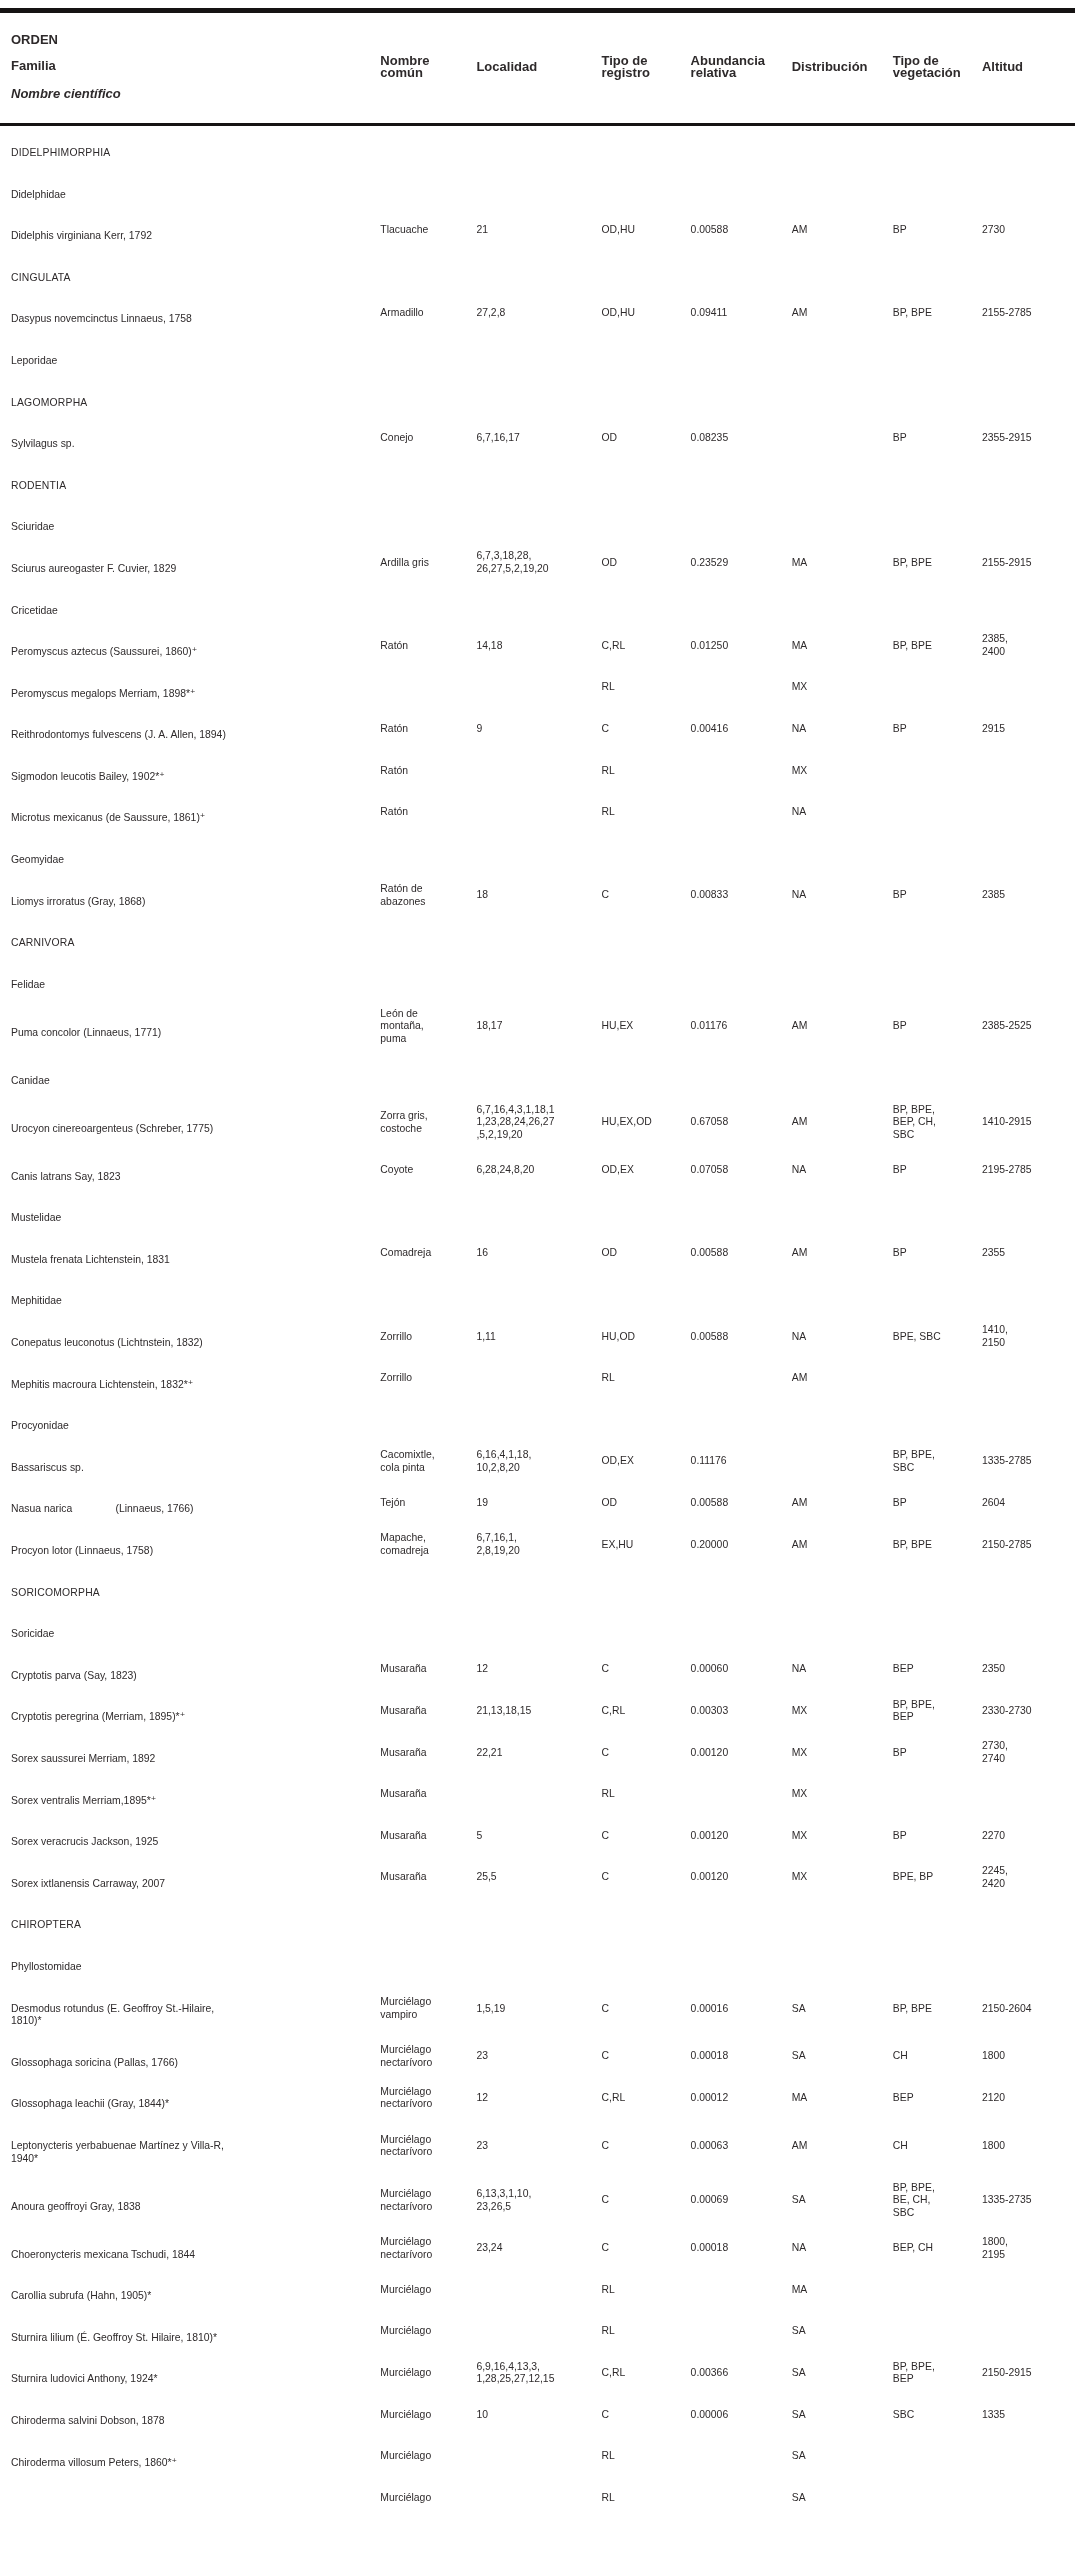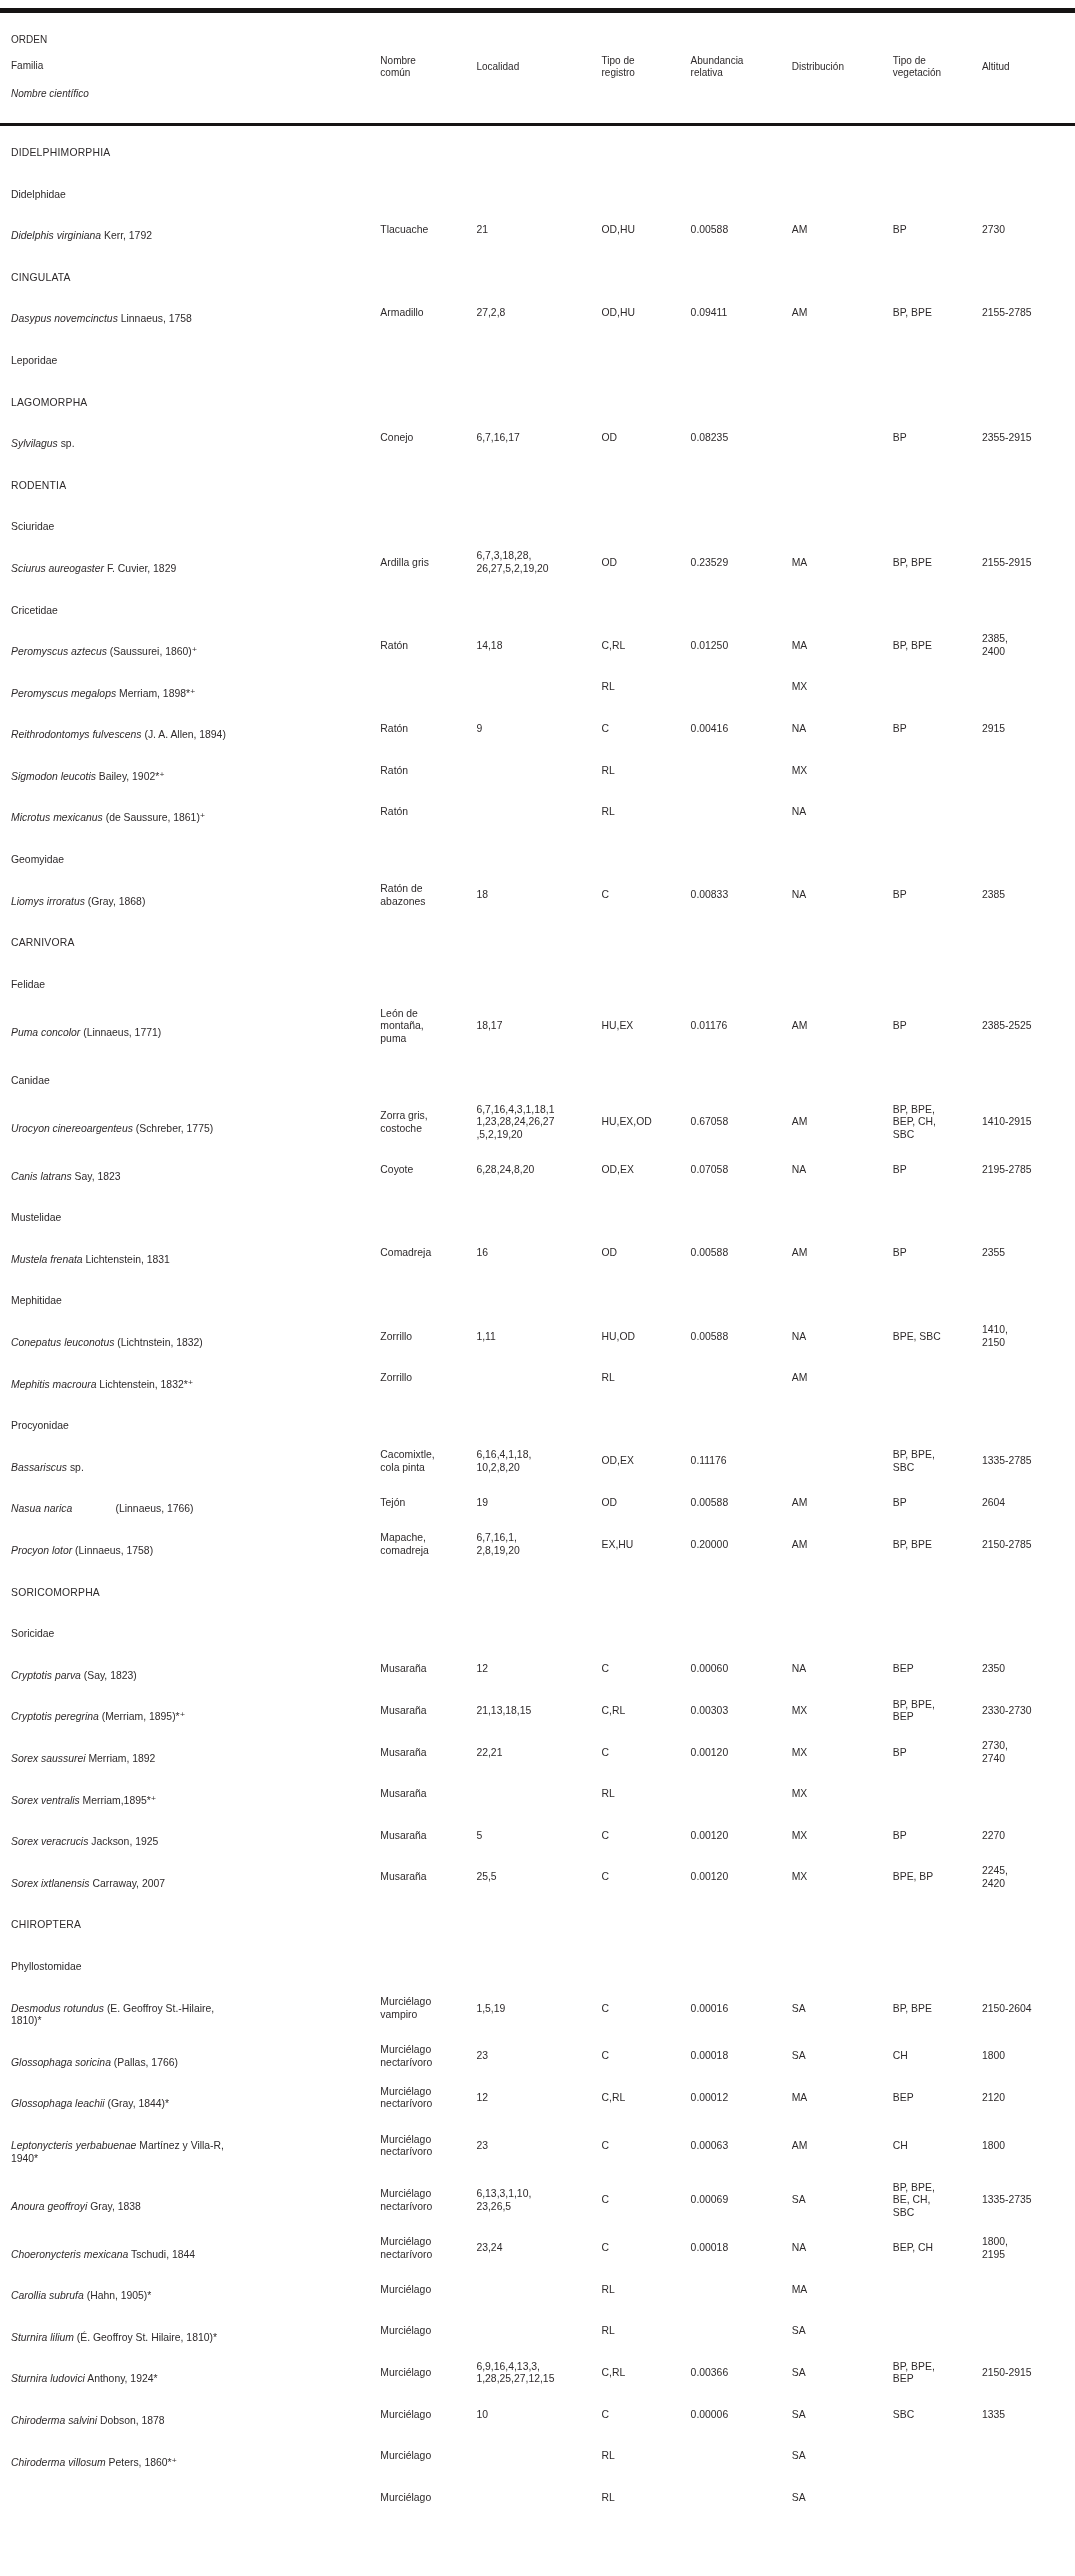--- a/index.html
+++ b/index.html
@@ -1,30 +1,30 @@
 <!DOCTYPE html>
 <html style="font-size:14.5px"><head>
 <meta charset="utf-8">
 <style>
   html,body{margin:0;padding:0;background:#fff;}
   body{font-family:"Liberation Sans","DejaVu Sans",sans-serif;color:#2e2a2b;}
   .page{width:1076px;box-sizing:border-box;padding-top:8.1px;background:#fff;}
   .rule-top{height:5.4px;background:#151313;}
   table{width:100%;border-collapse:collapse;table-layout:fixed;font-size:10.4px;line-height:12.7px;}
   thead th{
-    text-align:left;font-weight:normal;vertical-align:middle;
+    text-align:left;font-weight:bold;vertical-align:middle;
     padding:8.1px 5.4px 10px 0;border-bottom:3.6px solid #151313;
-    white-space:pre-line;font-size:10px;
+    white-space:pre-line;font-size:13px;
   }
   thead th.col1{vertical-align:top;padding-left:11px;}
   .hdr-sci{font-style:italic;margin-top:2.7px;}
   td{vertical-align:middle;padding:8.1px 5.4px 8.1px 0;white-space:pre-line;word-wrap:break-word;}
   td.c-name{padding-left:11px;text-indent:72px;}
   td.group-cell{padding-left:11px;}
-  .sci{font-style:italic;text-align:right;}
+  .sci{text-align:right;}
   .auth{font-style:normal;}
   .order-label{letter-spacing:0.2px;}
 </style>
 </head>
 <body>
 
 <div class="page">
   <div class="rule-top"></div>
 
   <table>

